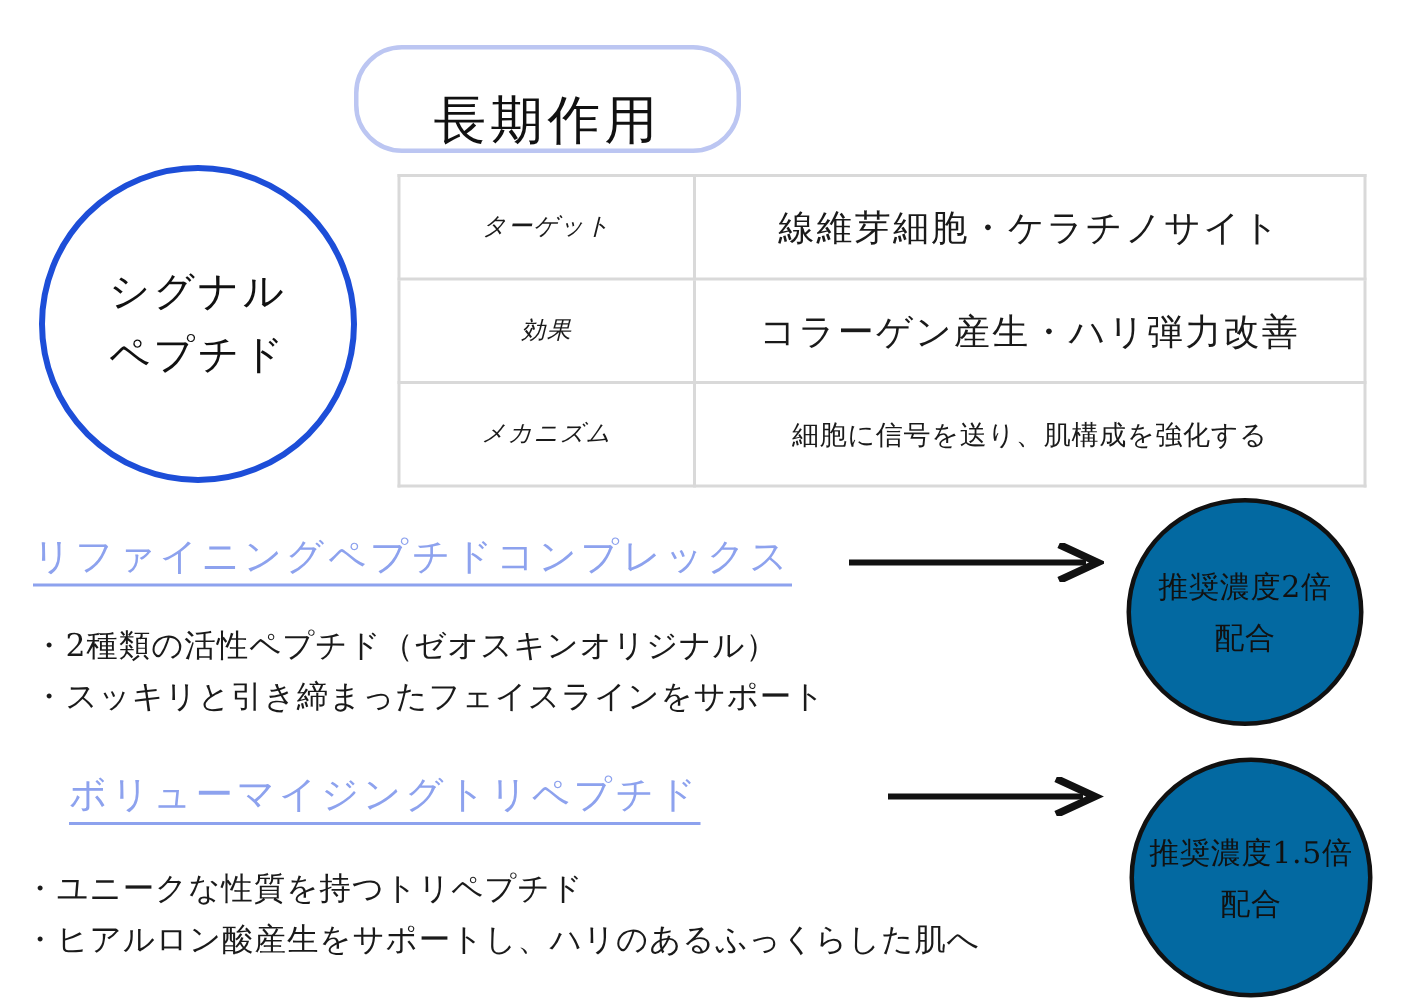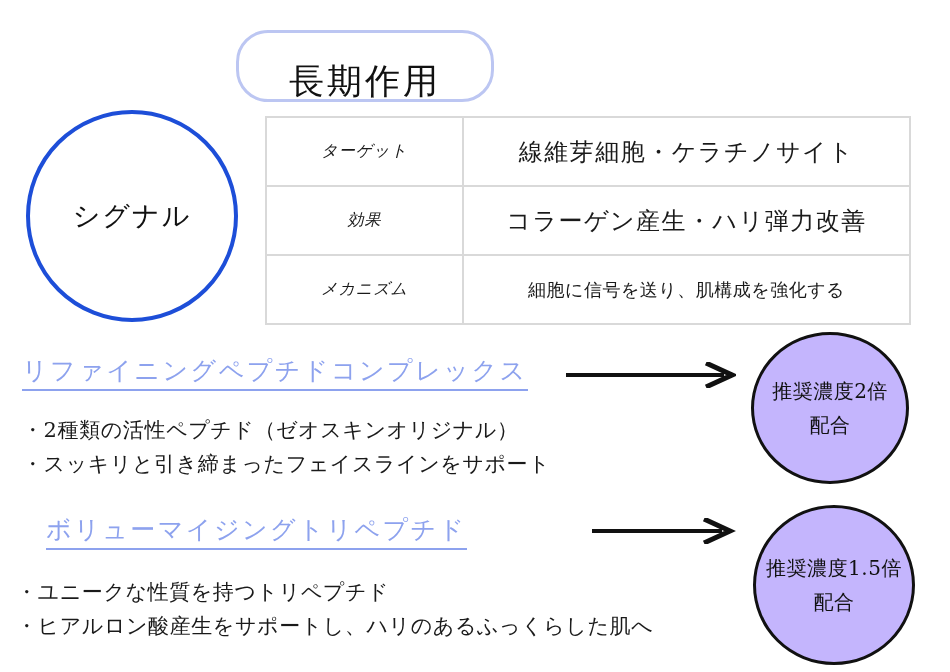--- a/index.html
+++ b/index.html
@@ -148,21 +148,21 @@
   
   .result-circle {
     position: absolute;
     border: 3px solid #111111;
     border-radius: 50%;
     box-sizing: border-box;
     display: flex;
     flex-direction: column;
     align-items: center;
     justify-content: center;
-    background: #c4b5fd;
+    background: #0369a1;
   }
   #result-1 {
     left: 751px;
     top: 332px;
     width: 158px;
     height: 152px;
   }
   #result-2 {
     left: 753px;
     top: 505px;
@@ -181,20 +181,21 @@
 <body>
 
 <div id="slide">
 
   <div class="title-pill">
     <span class="title-text">長期作用</span>
   </div>
 
   <div class="badge-circle">
     <span class="line">シグナル</span>
+    <span class="line">ペプチド</span>
   </div>
 
   <table class="info-table">
     <tbody>
       <tr>
         <td class="label-cell">ターゲット</td>
         <td class="value-cell">線維芽細胞・ケラチノサイト</td>
       </tr>
       <tr>
         <td class="label-cell">効果</td>

